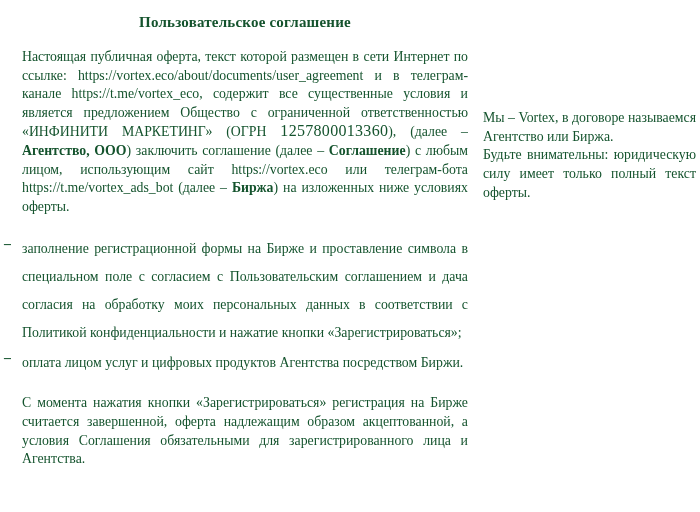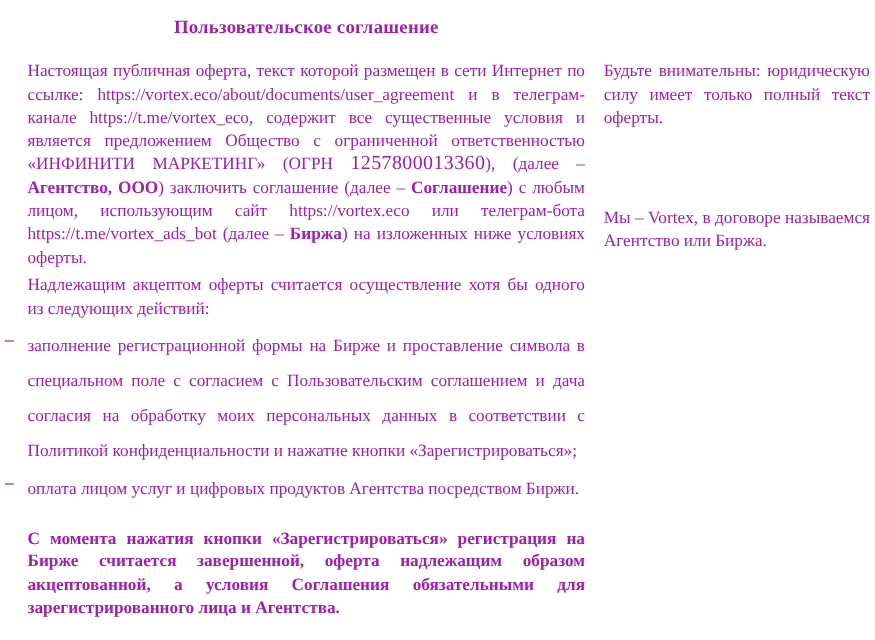--- a/index.html
+++ b/index.html
@@ -35,23 +35,23 @@
     width: 464px;
     flex: none;
   }
   .para {
     margin: 0;
     padding-left: 18px;
     text-align: justify;
     font-size: 13.8px;
     line-height: 18.6px;
   }
-  .para-intro   { margin-bottom: 4px; }
+  .para-intro   { margin-bottom: 19px; }
   .para-accept  { margin-bottom: 6px; }
-  .para-final   { margin-top: 17px; font-weight: bold; }
+  .para-final   { margin-top: 17px; }
   .list-item {
     display: flex;
     margin-bottom: 2px;
   }
   .marker {
     width: 18px;
     flex: none;
     font-weight: 700;
     font-size: 13.8px;
     line-height: 18.6px;
@@ -74,51 +74,50 @@
     line-height: 18.7px;
   }
   .note-vortex   { margin-top: 61px; }
   .note-contract { margin-top: 80px; }
   .seg-bold { font-weight: 700; }
   .seg-num  { font-size: 16px; letter-spacing: 0.3px; }
 </style>
 </head>
 <body>
 
-<div class="page" style="color: #a21caf; background: rgb(255, 255, 255);">
+<div class="page" style="color: #14532d; background: rgb(255, 255, 255);">
 
   <h1 class="doc-title">Пользовательское соглашение</h1>
 
   <div class="columns">
 
     <div class="main-col">
 
       <p class="para para-intro"><span>Настоящая публичная оферта, текст которой размещен в сети Интернет по ссылке: https://vortex.eco/about/documents/user_agreement и в телеграм-канале https://t.me/vortex_eco, содержит все существенные условия и является предложением Общество с ограниченной ответственностью «ИНФИНИТИ МАРКЕТИНГ» (ОГРН </span><span class="seg-num">1257800013360</span><span>), (далее – </span><span class="seg-bold">Агентство, ООО</span><span>) заключить соглашение (далее – </span><span class="seg-bold">Соглашение</span><span>) с любым лицом, использующим сайт https://vortex.eco или телеграм-бота https://t.me/vortex_ads_bot (далее – </span><span class="seg-bold">Биржа</span><span>) на изложенных ниже условиях оферты.</span></p>
 
-      <p class="para para-accept">Надлежащим акцептом оферты считается осуществление хотя бы одного из следующих действий:</p>
 
       <div class="list">
         <div class="list-item">
           <span class="marker">–</span>
           <span class="li-text">заполнение регистрационной формы на Бирже и проставление символа в специальном поле с согласием с Пользовательским соглашением и дача согласия на обработку моих персональных данных в соответствии с Политикой конфиденциальности и нажатие кнопки «Зарегистрироваться»;</span>
         </div>
         <div class="list-item">
           <span class="marker">–</span>
           <span class="li-text">оплата лицом услуг и цифровых продуктов Агентства посредством Биржи.</span>
         </div>
       </div>
 
       <p class="para para-final">С момента нажатия кнопки «Зарегистрироваться» регистрация на Бирже считается завершенной, оферта надлежащим образом акцептованной, а условия Соглашения обязательными для зарегистрированного лица и Агентства.</p>
 
     </div>
 
     <aside class="aside-col">
 
+      <p class="note note-vortex">Мы – Vortex, в договоре называемся Агентство или Биржа.</p>
+
       <p class="note note-warning">Будьте внимательны: юридическую силу имеет только полный текст оферты.</p>
-
-      <p class="note note-vortex">Мы – Vortex, в договоре называемся Агентство или Биржа.</p>
 
 
     </aside>
 
   </div>
 
 </div>
 
 </body></html>

